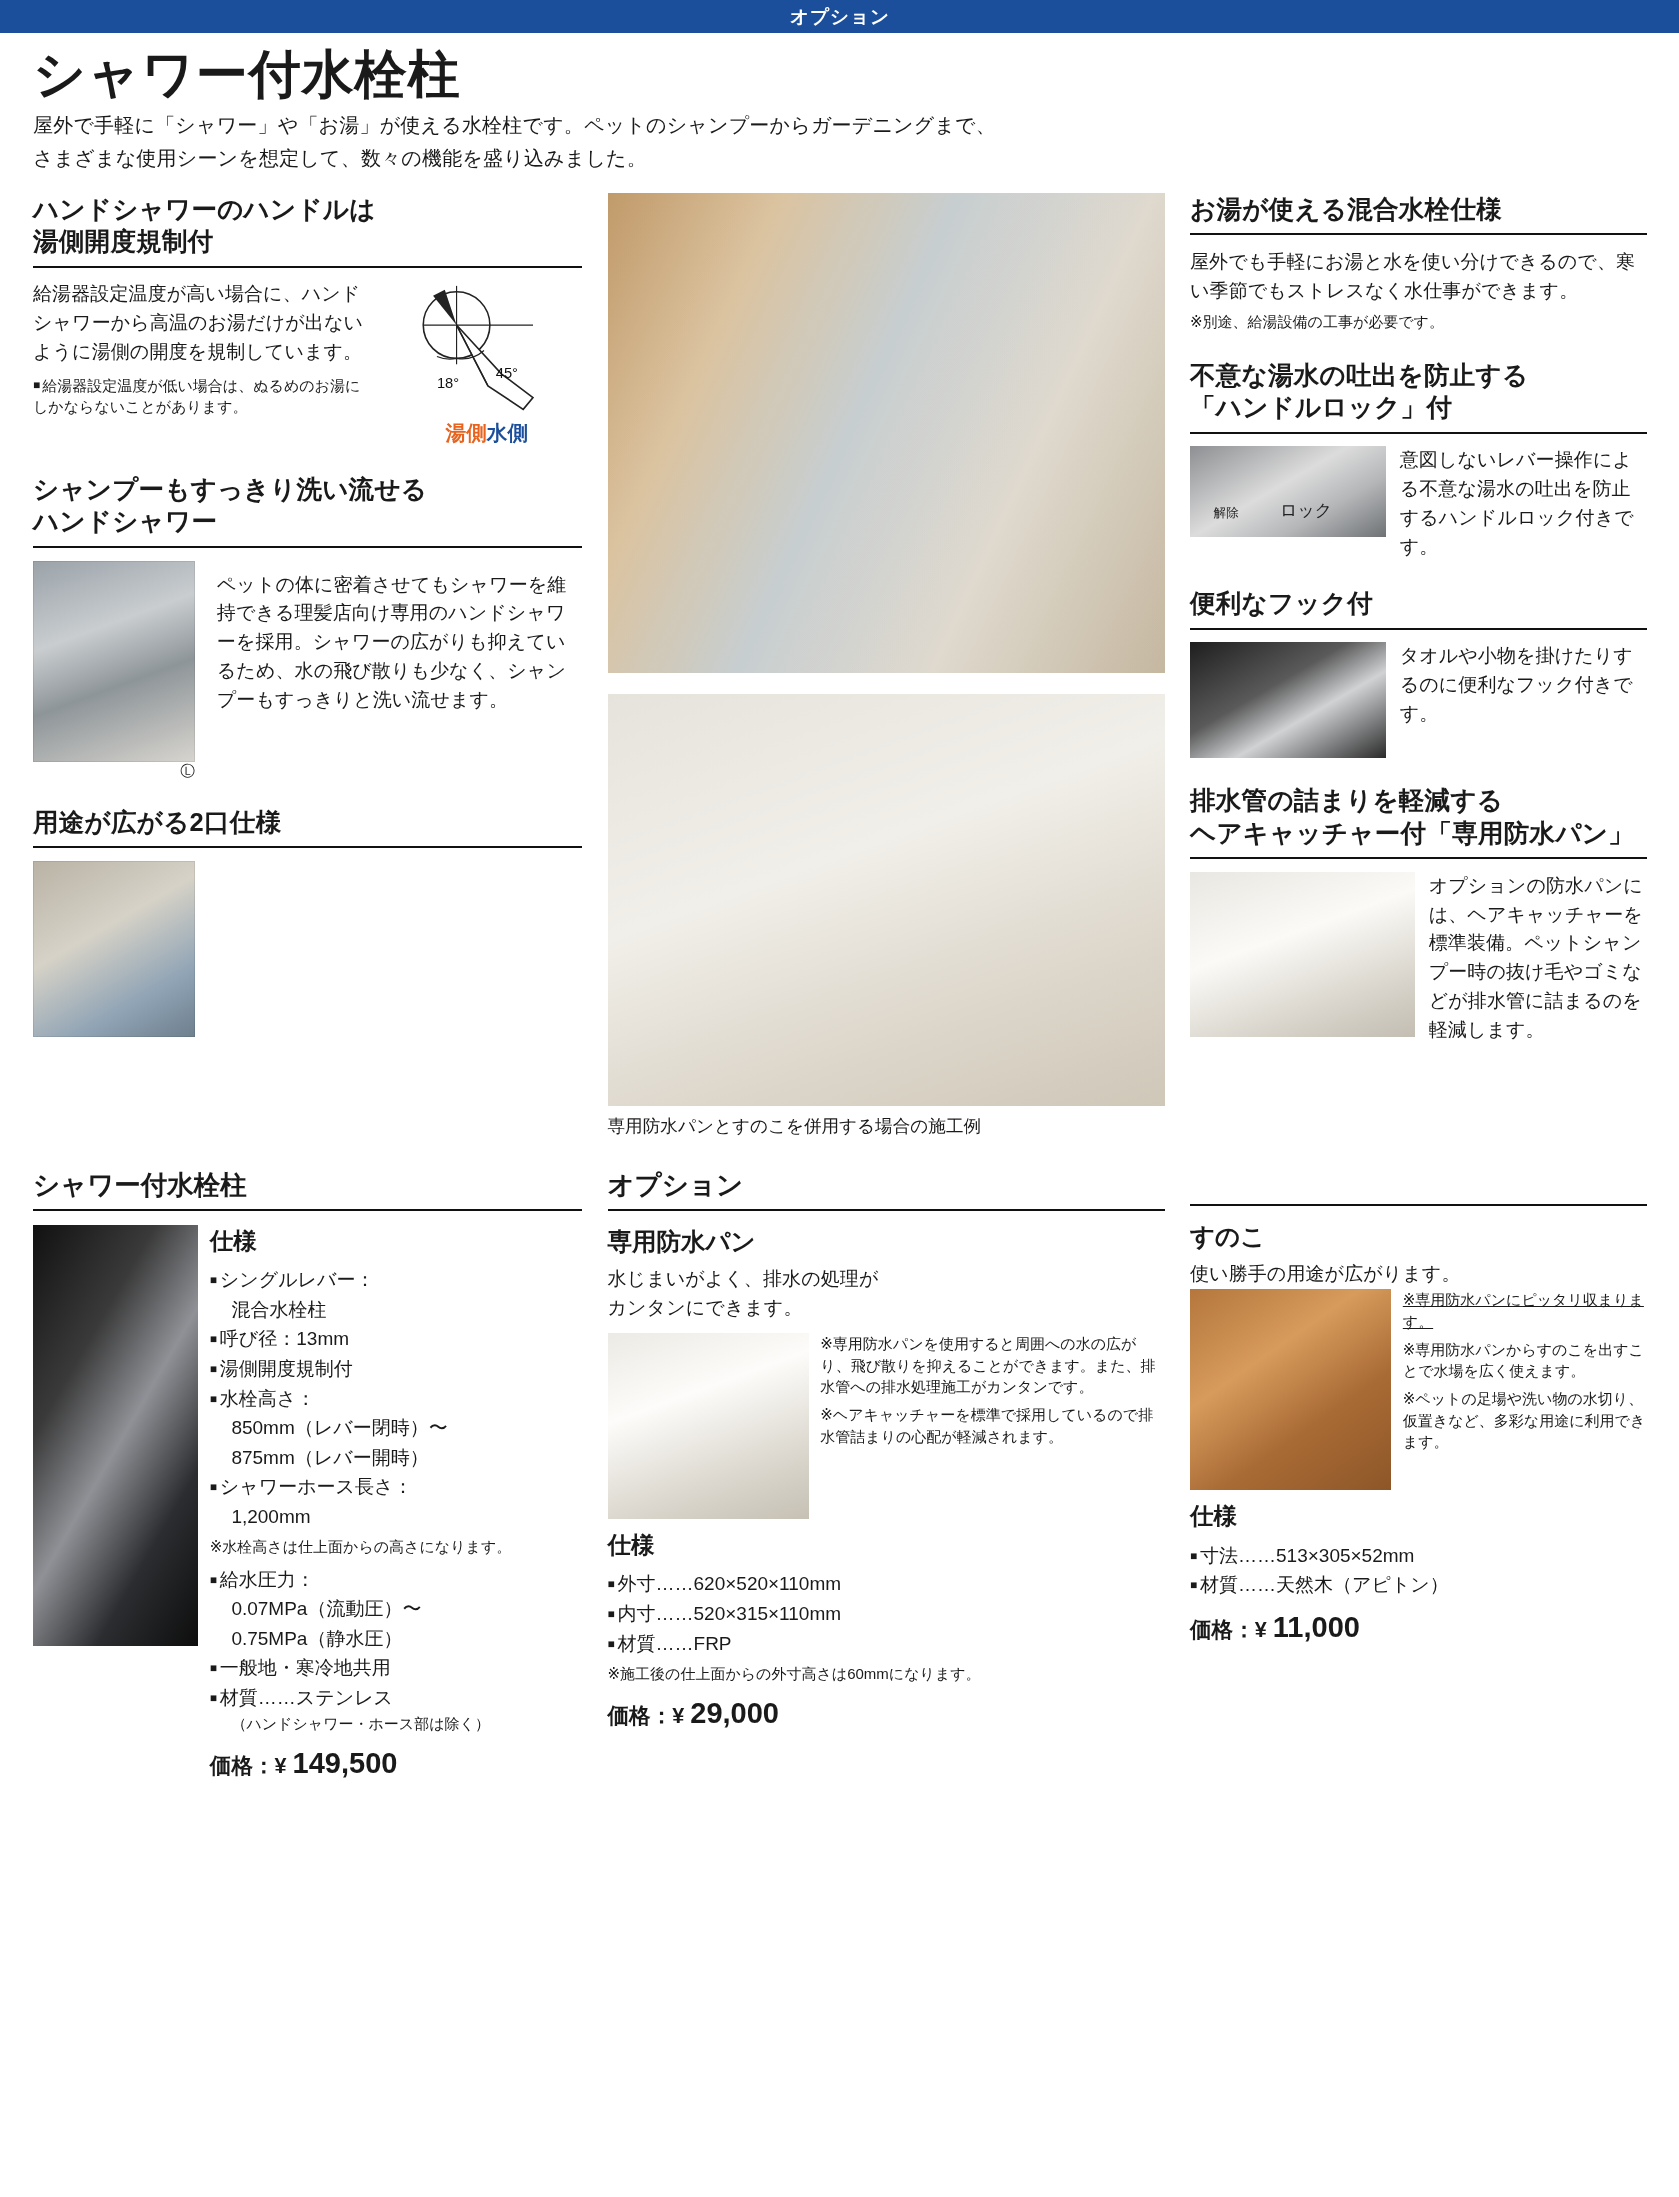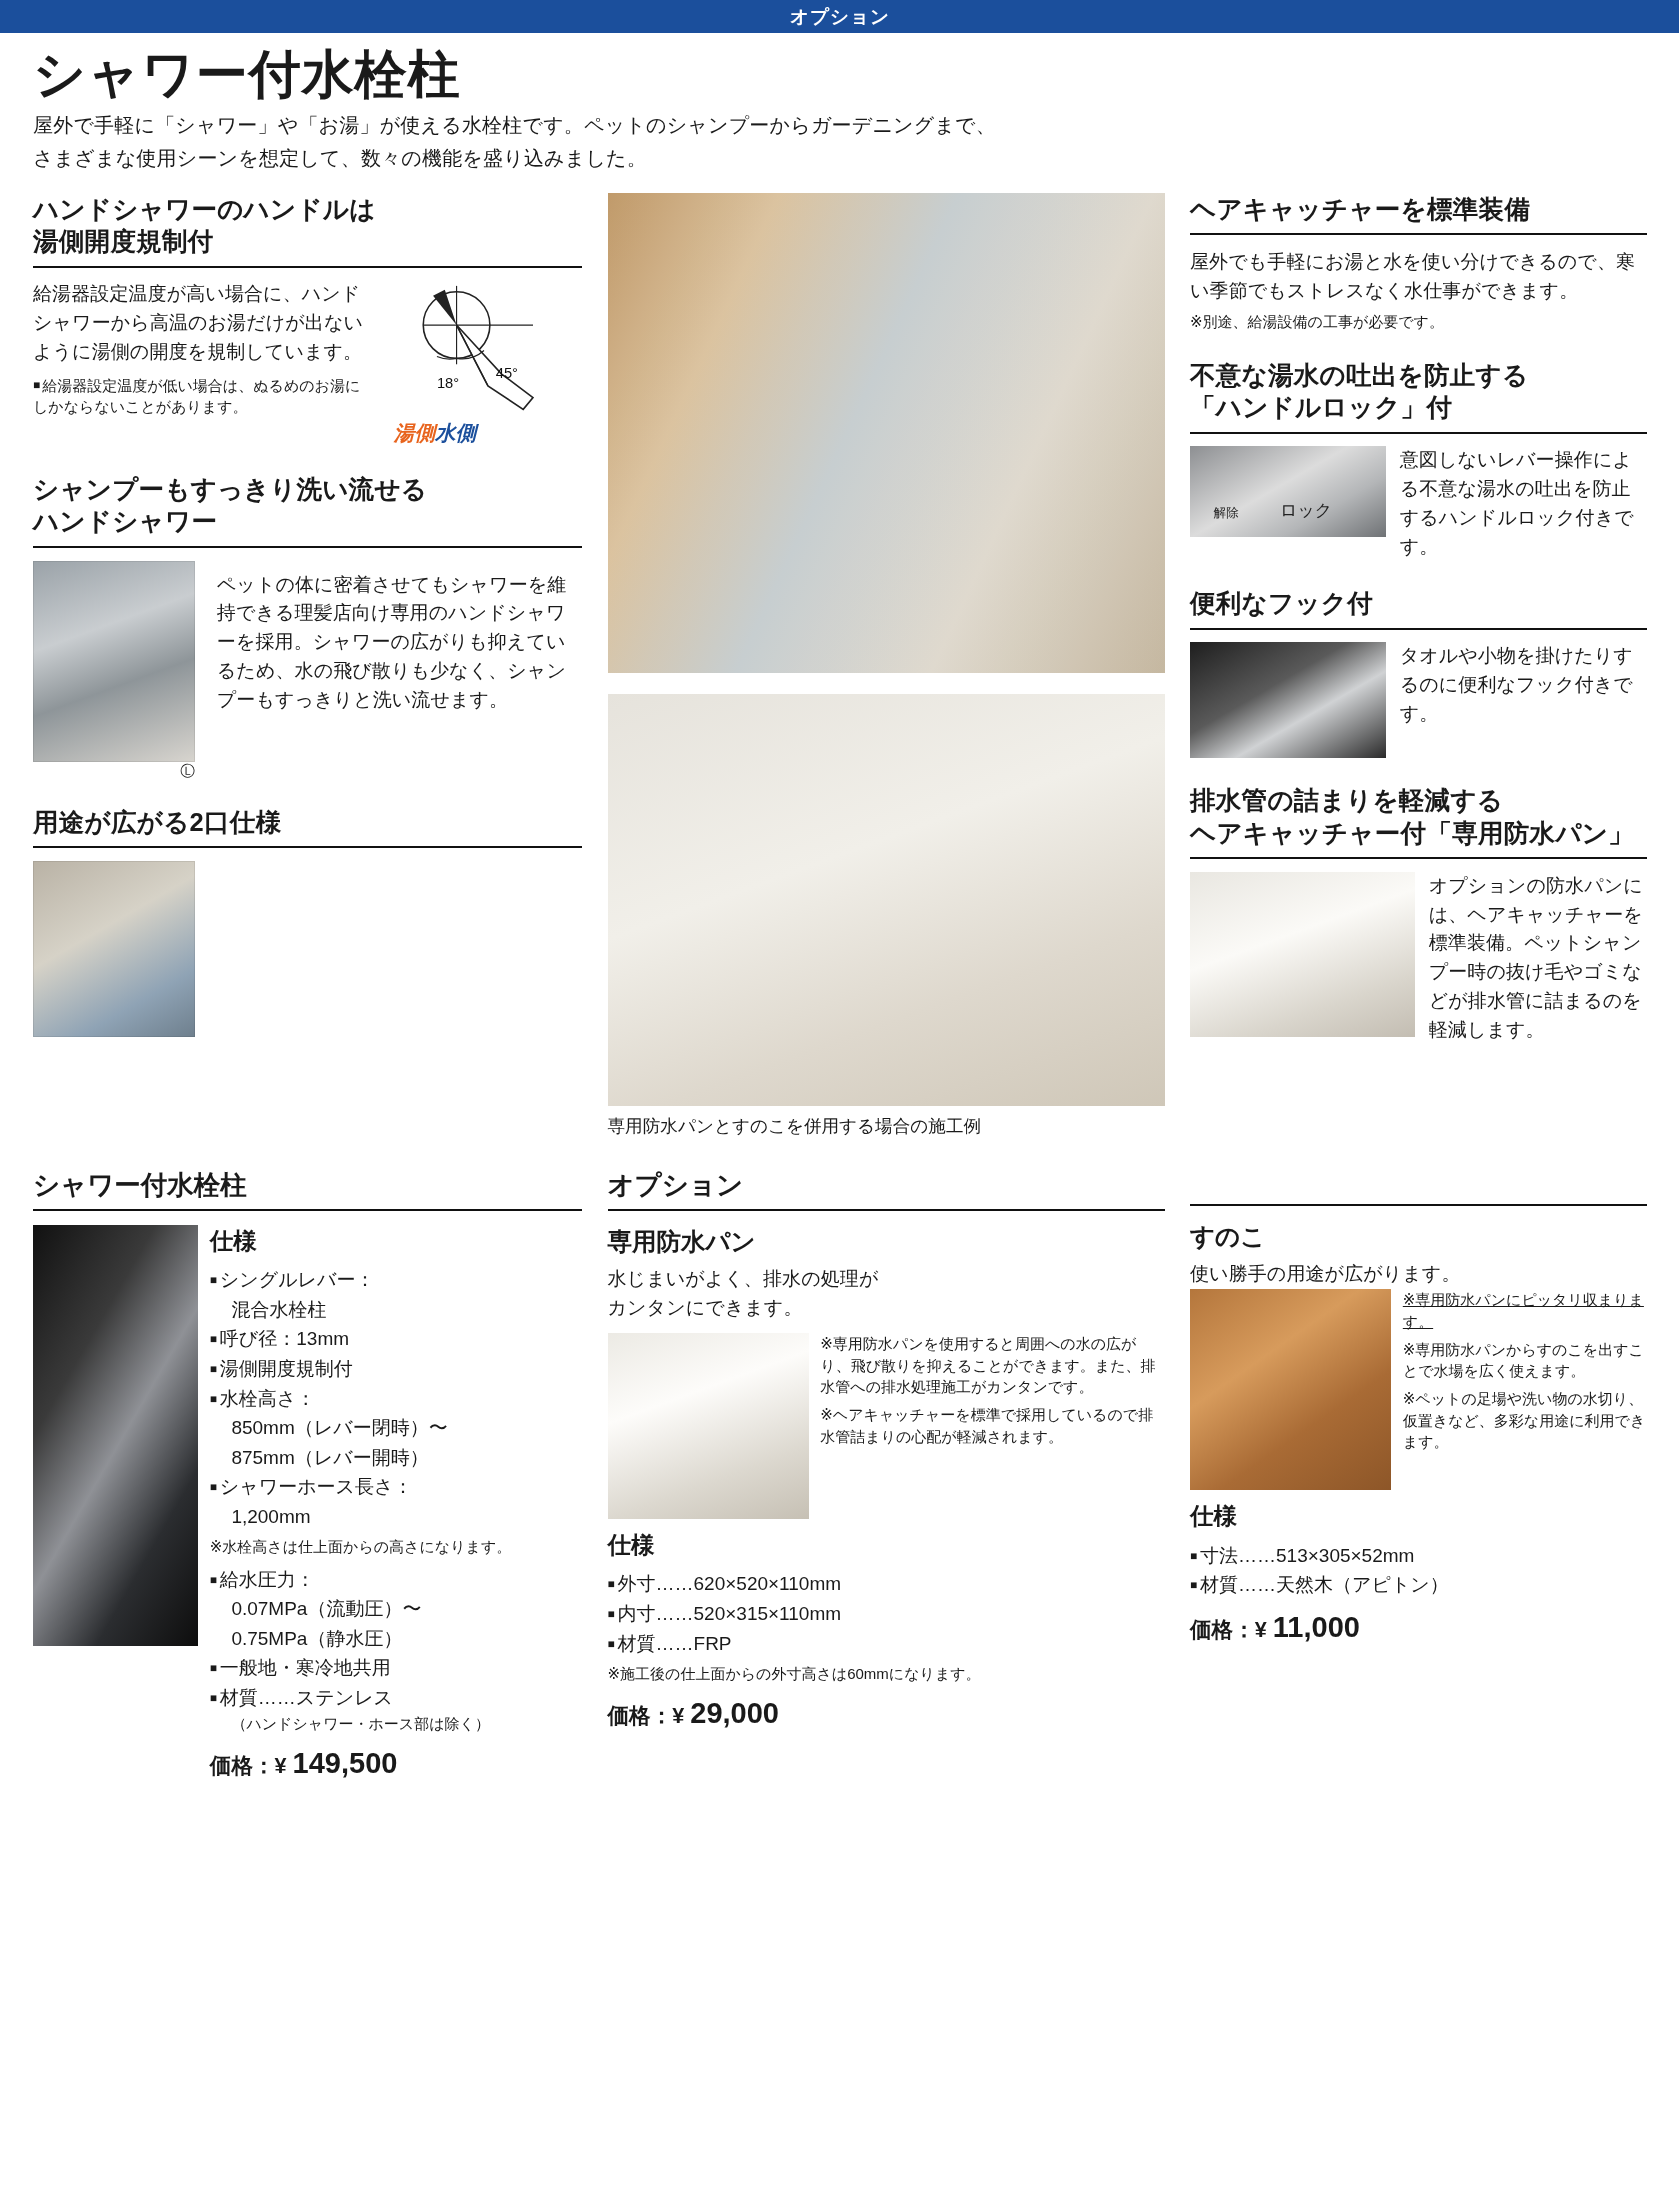--- a/index.html
+++ b/index.html
@@ -42,21 +42,21 @@
   .note { font-size: 15px; line-height: 1.45; }
   .note-sq::before { content: "■"; font-size: 11.8px; vertical-align: 2px; margin-right: 2px;}
 
   
   .blk { margin-bottom: 25.5px; }
   .row { display: flex; gap: 11.8px; }
   .handle-fig { width: 196px; flex: 0 0 196px; position: relative; height: 167px; }
   .handle-fig svg { position: absolute; left: 0; top: 0; }
   .lbl-hot { color: #e8641e; font-weight: bold; font-size: 20.6px; }
   .lbl-cold { color: #1b4f9c; font-weight: bold; font-size: 20.6px; }
-  .fig-labels { position: absolute; bottom: 0; left: 7.8px; width: 186px; display: flex; justify-content: flex-start; font-style: italic; }
+  .fig-labels { position: absolute; bottom: 0; left: 7.8px; width: 186px; display: flex; justify-content: center; }
 
   .ph { background: #cfcfcf; position: relative; overflow: hidden; }
   .ph.shadow { box-shadow: inset 0 0 0 1px rgba(0,0,0,.08); }
 
   
   .photo-shower-hand {
     width: 162px; height: 201px; flex: 0 0 162px;
     background: linear-gradient(160deg,#9aa2a8 0%,#c9cdd0 35%,#8e9599 60%,#d8d5cf 100%);
   }
   .photo-two-outlet-a {
@@ -198,21 +198,21 @@
 
     <div>
       <div class="ph photo-main"></div>
       <div class="ph photo-pan"></div>
       <div class="caption">専用防水パンとすのこを併用する場合の施工例</div>
     </div>
 
     <div>
 
       <div class="blk">
-        <h2 class="sec">ヘアキャッチャーを標準装備</h2>
+        <h2 class="sec">お湯が使える混合水栓仕様</h2>
         <div class="rule"></div>
         <p class="body-txt" style="margin:0 0 5.9px 0;">屋外でも手軽にお湯と水を使い分けできるので、寒い季節でもストレスなく水仕事ができます。</p>
         <p class="note" style="margin:0;">※別途、給湯設備の工事が必要です。</p>
       </div>
 
       <div class="blk">
         <h2 class="sec">
           <span>不意な湯水の吐出を防止する</span><br>
           <span>「ハンドルロック」付</span>
         </h2>

